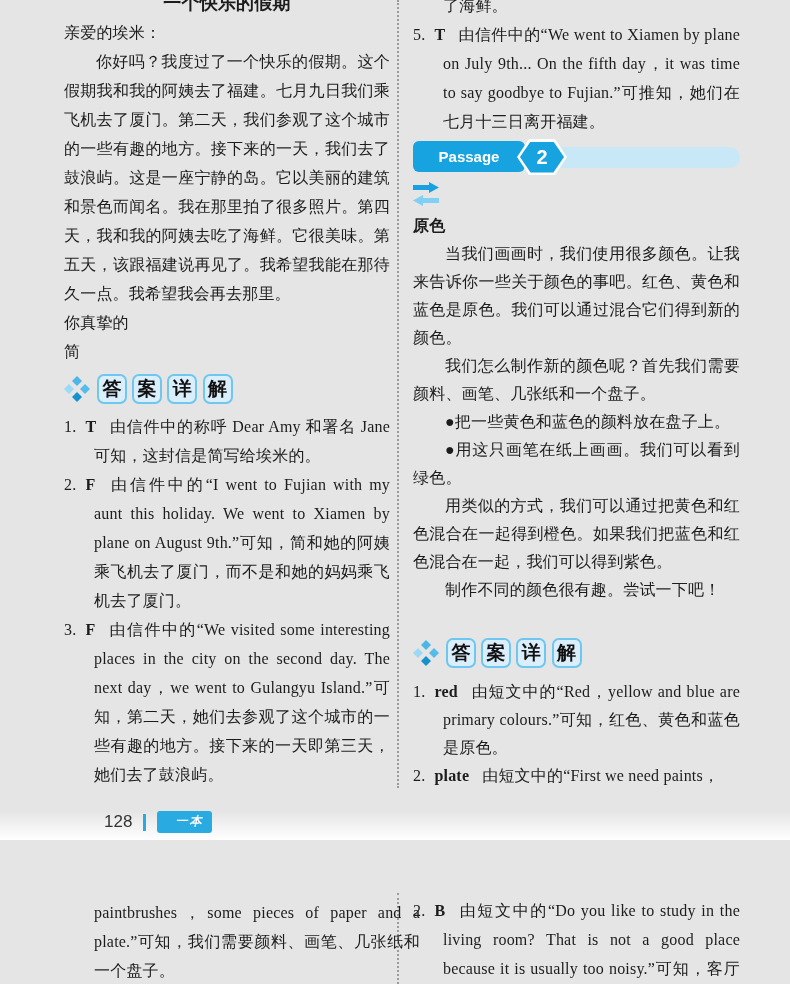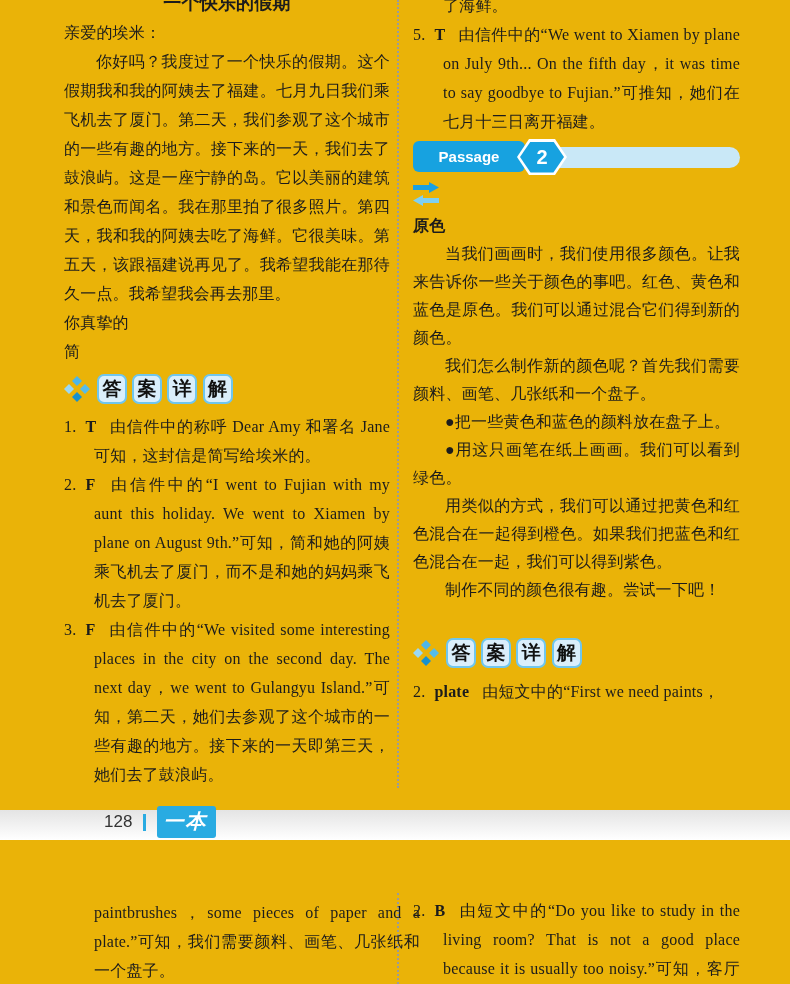--- a/index.html
+++ b/index.html
@@ -1,16 +1,16 @@
 <!DOCTYPE html>
 <html><head>
 <meta charset="utf-8">
 <style>
   html,body{margin:0;padding:0;background:#fff;}
-  .page{position:relative;width:790px;height:984px;background:#eab308;overflow:hidden;
+  .page{position:relative;width:790px;height:984px;background:#e5e5e5;overflow:hidden;
         font-family:"Liberation Serif","DejaVu Serif",serif;color:#1c1c1c;}
   .col{position:absolute;width:326px;font-size:16px;line-height:29px;text-align:justify;letter-spacing:.2px;}
   .col-l{left:64px;}
   .col-r{left:413px;width:327px;}
   .divider{position:absolute;left:397px;top:0;height:788px;border-left:2px dotted #9b9b9b;}
   .divider2{position:absolute;left:397px;top:893px;height:91px;border-left:2px dotted #9b9b9b;}
   .pagebreak{position:absolute;left:0;right:0;top:810px;height:30px;
              background:linear-gradient(to bottom,#e4e4e4,#ffffff);}
   .ltitle{font-weight:bold;text-align:center;font-size:18px;}
   .indent{text-indent:2em;}
@@ -37,22 +37,22 @@
         display:flex;align-items:center;justify-content:center;}
   .hexi{width:44px;height:31px;background:#17a2e0;
         clip-path:polygon(24% 0,76% 0,100% 50%,76% 100%,24% 100%,0 50%);
         color:#fff;font-family:"Liberation Sans","DejaVu Sans",sans-serif;font-weight:bold;
         font-size:20px;display:flex;align-items:center;justify-content:center;}
   .center-b{font-weight:bold;}
   .footer{position:absolute;left:104px;top:808px;height:28px;display:flex;align-items:center;
           font-family:"Liberation Sans","DejaVu Sans",sans-serif;}
   .footer .pnum{font-size:17px;color:#333;}
   .footer .fbar{display:inline-block;width:3px;height:17px;background:#29abe2;margin:0 11px;}
-  .footer .brand{background:#29abe2;color:#fff;font-weight:bold;font-size:20px;
-                 padding:2px 9px 3px 6px;border-radius:3px;letter-spacing:2px;
+  .footer .brand{background:#29abe2;color:#fff;font-weight:bold;font-size:12px;
+                 padding:2px 9px 3px 18px;border-radius:3px;letter-spacing:2px;
                  font-family:"Liberation Serif","DejaVu Serif",serif;font-style:italic;}
   .abs{position:absolute;}
   .rtight{line-height:28px;}
 </style>
 </head>
 <body>
 
 <div class="page">
 
   <div class="divider"></div>
@@ -137,20 +137,23 @@
     <span>
       <span class="charbox">答</span>
       <span class="charbox">案</span>
       <span class="charbox">详</span>
       <span class="charbox">解</span>
     </span>
   </div>
 
   <div class="col col-r abs rtight" style="top:678px">
     <div class="item">
+      <span class="num">1.</span><span class="ans">red</span><span>由短文中的“Red，yellow and blue are primary colours.”可知，红色、黄色和蓝色是原色。</span>
+    </div>
+    <div class="item">
       <span class="num">2.</span><span class="ans">plate</span><span>由短文中的“First we need paints，</span>
     </div>
   </div>
 
   <div class="footer">
     <span class="pnum">128</span>
     <span class="fbar"></span>
     <span class="brand">一本</span>
   </div>
 

